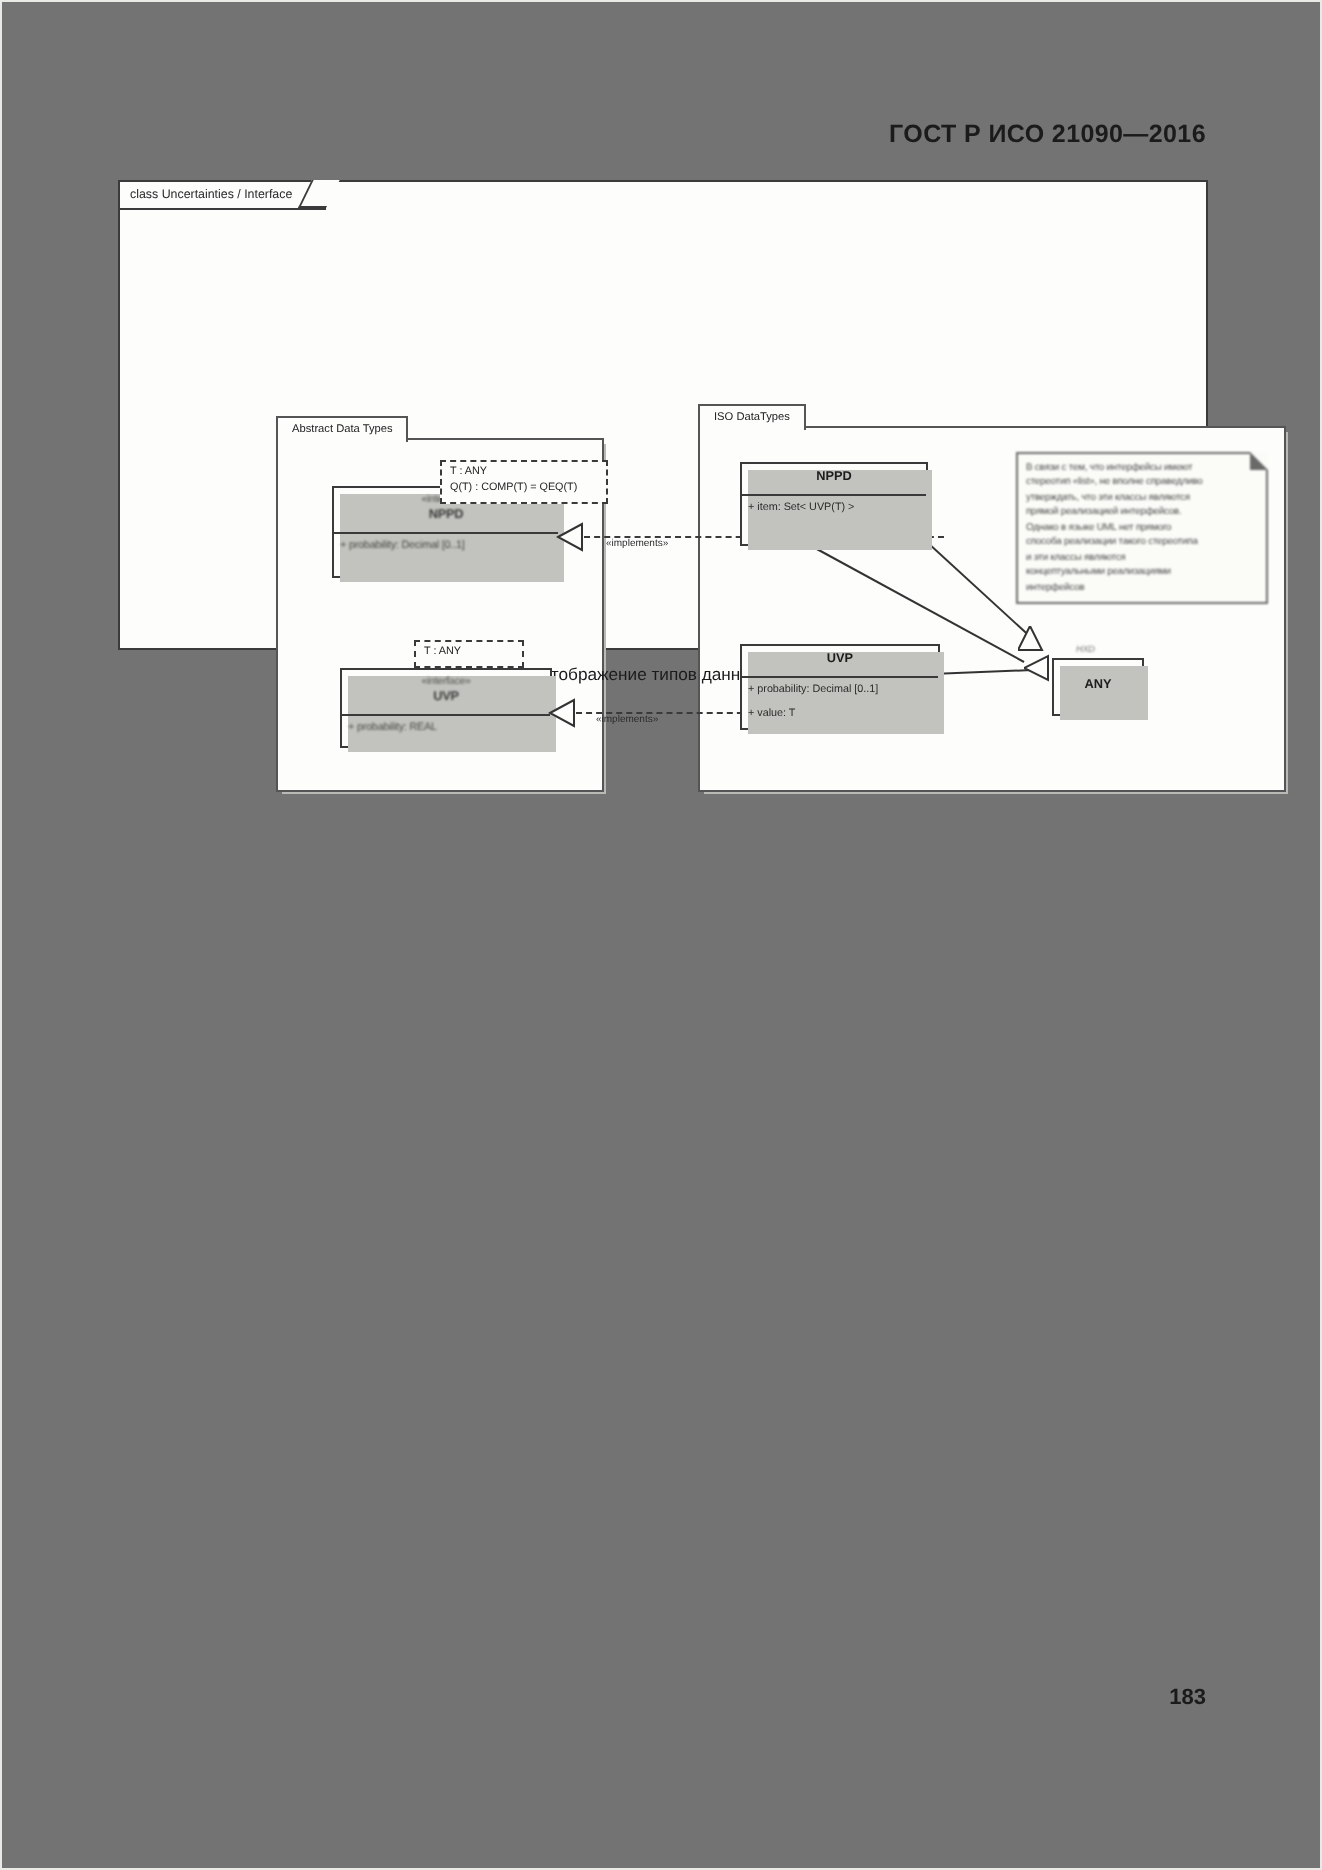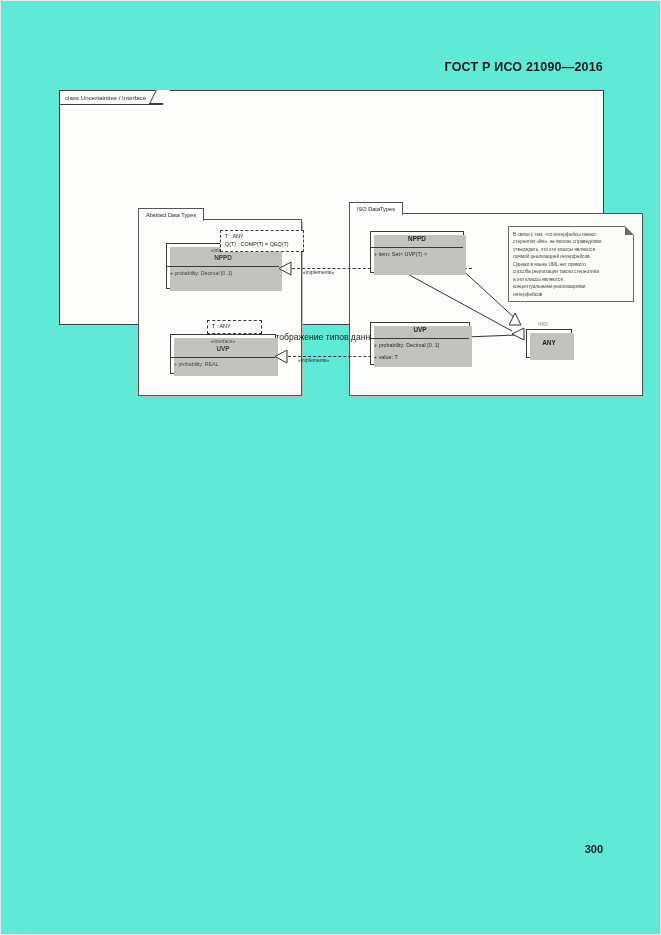--- a/index.html
+++ b/index.html
@@ -5,21 +5,21 @@
   html,body{margin:0;padding:0;}
   body{
     width:661px;height:935px;
     background:#f4f4f2;
     font-family:"Liberation Sans", sans-serif;
     position:relative;
     overflow:hidden;
   }
   .page{
     position:absolute;inset:0;
-    background:#5eead4;
+    background:#737373;
     box-shadow:inset 0 0 0 1px #e9e9e6;
   }
   
   .std-header{
     position:absolute;top:60px;right:58px;
     font-size:12.5px;font-weight:bold;color:#1b1b1b;
     letter-spacing:.2px;white-space:nowrap;
   }
   
   .fig-frame{
@@ -274,15 +274,15 @@
       <p>способа реализации такого стереотипа</p>
       <p>и эти классы являются</p>
       <p>концептуальными реализациями</p>
       <p>интерфейсов</p>
     </div>
 
   </div>
 
   <div class="caption">Рисунок D.11 — Отображение типов данных неопределенности</div>
 
-  <div class="page-num">300</div>
+  <div class="page-num">183</div>
 
 </div>
 
 </body></html>

